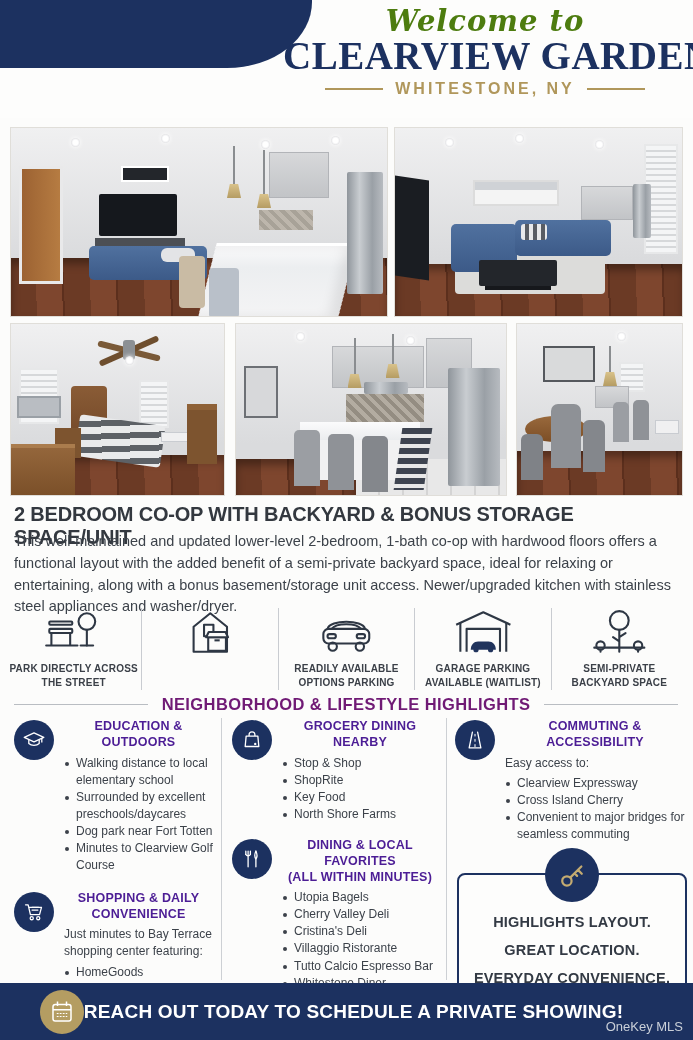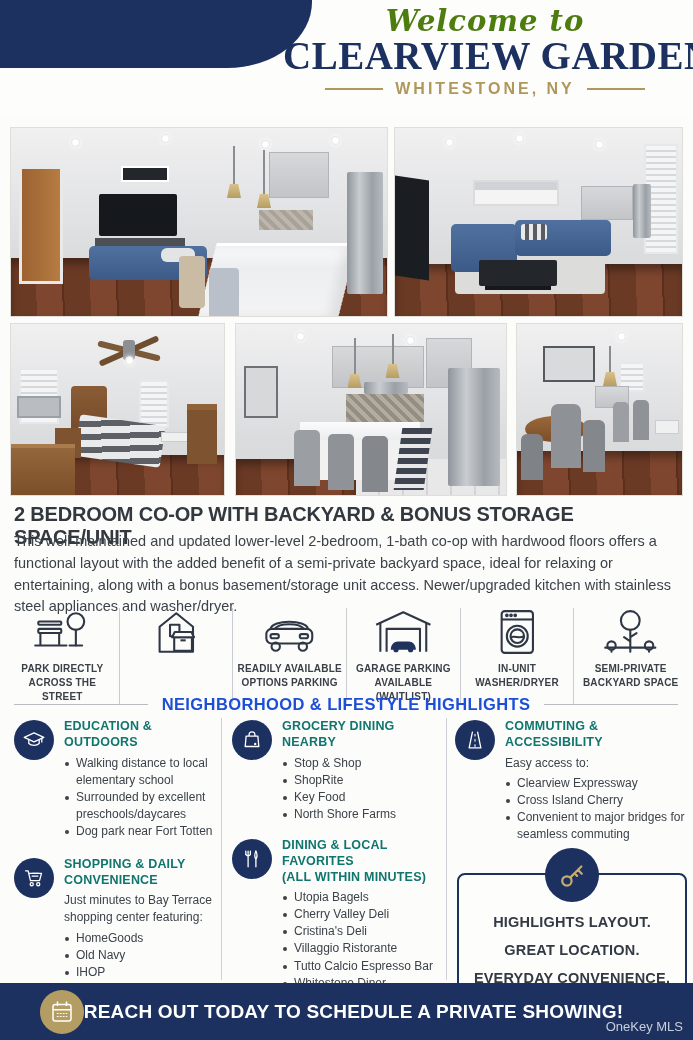--- a/index.html
+++ b/index.html
@@ -47,33 +47,33 @@
   #features { position:absolute; top:608px; left:6px; width:681px; display:flex; }
   .feat { flex:1; display:flex; flex-direction:column; align-items:center; text-align:center;
     padding:0 3px; border-right:1px solid #c9ccd1; }
   .feat:last-child { border-right:none; }
   .feat svg { height:48px; margin-bottom:6px; }
   .feat-label { font-size:10px; font-weight:bold; color:#3b4048; line-height:1.4; letter-spacing:.2px; }
   
   #sec-title { position:absolute; top:695px; left:14px; width:664px;
     display:flex; align-items:center; gap:14px; }
   #sec-title::before, #sec-title::after { content:""; flex:1; height:1px; background:#b9bdc2; }
-  #sec-title span { font-size:16.5px; font-weight:bold; color:#1d4ed8; letter-spacing:.4px; white-space:nowrap; }
+  #sec-title span { font-size:16.5px; font-weight:bold; color:#701a75; letter-spacing:.4px; white-space:nowrap; }
   
   #cols { position:absolute; top:718px; left:0; width:693px; height:262px; display:flex; }
   .col { padding:0 8px 0 14px; }
   .col1 { width:222px; border-right:1px solid #cdd0d4; }
   .col2 { width:225px; border-right:1px solid #cdd0d4; padding-left:10px; }
   .col3 { width:246px; padding-left:8px; }
   .hl { display:flex; gap:10px; }
   .badge { flex:0 0 40px; width:40px; height:40px; border-radius:50%; background:#1c3160;
     display:flex; align-items:center; justify-content:center; margin-top:2px; }
   .badge svg { width:26px; height:26px; }
   .hl-body { flex:1; }
-  .hl-title { font-size:12.5px; font-weight:bold; color:#0f766e; letter-spacing:.2px; line-height:1.3; margin-bottom:4px; }
+  .hl-title { font-size:12.5px; font-weight:bold; color:#4c1d95; letter-spacing:.2px; line-height:1.3; margin-bottom:4px;text-align:center; }
   .hl-intro { font-size:12px; color:#3c424a; line-height:1.4; margin-bottom:4px; }
   .blist { list-style:none; }
   .blist li { position:relative; padding-left:12px; font-size:12px; color:#3c424a; line-height:1.42; }
   .blist li::before { content:""; position:absolute; left:1px; top:7px; width:4px; height:4px;
     border-radius:50%; background:#3c424a; }
   .note { font-size:11.5px; color:#3c424a; line-height:1.45; text-align:center; margin-top:8px; padding:0 2px; }
   
   #callout { position:relative; margin-top:30px; margin-left:2px; width:230px;
     border:2px solid #1c3160; border-radius:8px; background:#fdfdfc;
     padding:34px 8px 12px; text-align:center; }
@@ -253,33 +253,20 @@
         <path d="M4 16 L30 4 L56 16"></path>
           <path d="M8 14 V42 M52 14 V42"></path>
           <path d="M14 42 V20 h32 V42"></path>
         <path d="M18 40 c0 -5 3 -8 7 -8 h10 c4 0 7 3 7 8 z" fill="#20335c" stroke="none"></path>
         <circle cx="23" cy="40" r="2.5" fill="#20335c" stroke="none"></circle>
           <circle cx="37" cy="40" r="2.5" fill="#20335c" stroke="none"></circle>
       </svg>
       <div class="feat-label">GARAGE PARKING AVAILABLE (WAITLIST)</div>
     </div>
     <div class="feat">
-      <svg viewBox="0 0 60 46" fill="none" stroke="#2e3744" stroke-width="2">
-        <rect x="15" y="3" width="30" height="40" rx="3"></rect>
-          <path d="M15 11 h30"></path>
-        <circle cx="20" cy="7" r="0.8" fill="#2e3744"></circle>
-          <circle cx="24" cy="7" r="0.8" fill="#2e3744"></circle>
-          <circle cx="28" cy="7" r="0.8" fill="#2e3744"></circle>
-        <circle cx="30" cy="27" r="10"></circle>
-          <circle cx="30" cy="27" r="6.5"></circle>
-          <path d="M24 28 c3 -2 9 2 12 -1"></path>
-      </svg>
-      <div class="feat-label">IN-UNIT WASHER/DRYER</div>
-    </div>
-    <div class="feat">
       <svg viewBox="0 0 60 46" fill="none" stroke="#2e3744" stroke-width="2" stroke-linecap="round">
         <circle cx="30" cy="12" r="9"></circle>
           <path d="M30 21 V42 M30 28 l6 -4 M30 32 l-6 -4"></path>
         <path d="M6 38 h48"></path>
           <circle cx="12" cy="36" r="4"></circle>
           <circle cx="48" cy="36" r="4"></circle>
           <path d="M12 40 v2 M48 40 v2"></path>
       </svg>
       <div class="feat-label">SEMI-PRIVATE BACKYARD SPACE</div>
     </div>
@@ -299,20 +286,21 @@
               <path d="M12 19.5 v6 c4 3.5 12 3.5 16 0 v-6"></path>
               <path d="M32 17 v7"></path>
           </svg>
         </div>
         <div class="hl-body">
           <div class="hl-title">EDUCATION &amp; OUTDOORS</div>
           <ul class="blist">
             <li>Walking distance to local elementary school</li>
             <li>Surrounded by excellent preschools/daycares</li>
             <li>Dog park near Fort Totten</li>
+            <li>Minutes to Clearview Golf Course</li>
           </ul>
         </div>
       </div>
       <div class="hl" style="margin-top:16px;">
         <div class="badge">
           <svg viewBox="0 0 40 40" fill="none" stroke="#ffffff" stroke-width="2" stroke-linejoin="round" stroke-linecap="round">
             <path d="M7 9 h4 l3.5 15 h14 l3 -11 H12.5"></path>
               <path d="M17 13 h10 M17 17 h9"></path>
             <circle cx="16.5" cy="29.5" r="2.4"></circle>
               <circle cx="26.5" cy="29.5" r="2.4"></circle>

